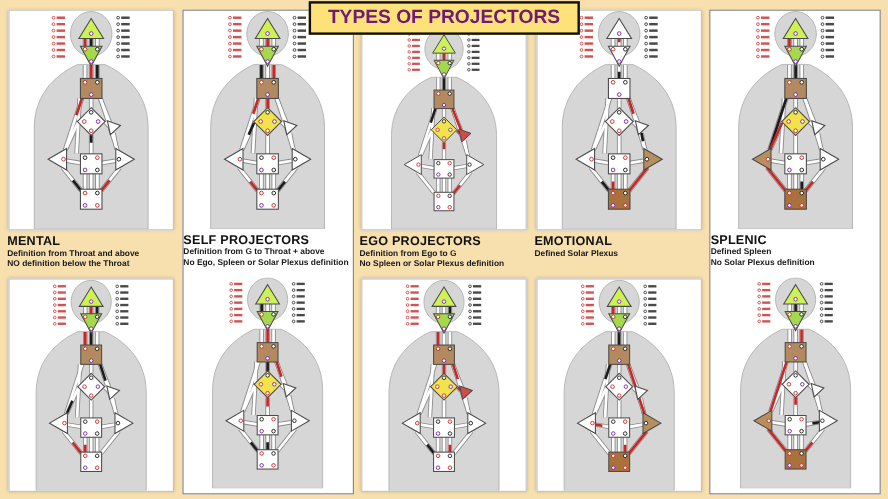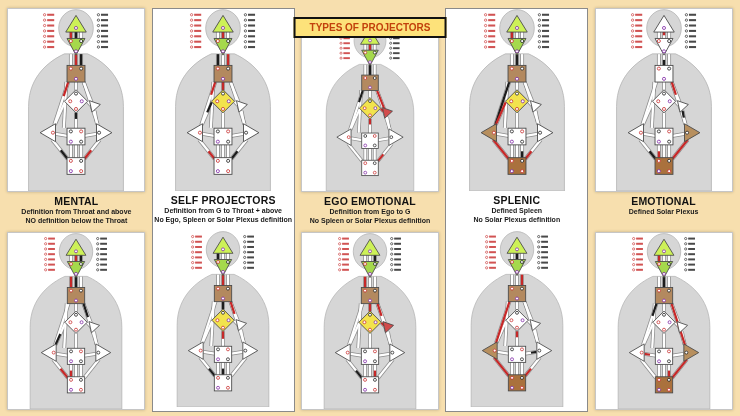--- a/index.html
+++ b/index.html
@@ -2,24 +2,24 @@
 <html style="--bg: #f7dfae; --banner-bg: #fde27a; --banner-border: #111111; --panel-bg: #ffffff; --panel-border: #c6c6c6;"><head>
 <meta charset="utf-8">
 <style>
   html,body{margin:0;padding:0;background:#fff;}
   .stage{
     position:relative;width:740px;height:416px;overflow:hidden;
     background:var(--bg,#f7dfae);
     font-family:"Liberation Sans", sans-serif;
   }
   .banner{
-    position:absolute;left:50%;top:17px;transform:translateX(-50%);
+    position:absolute;left:50%;top:1px;transform:translateX(-50%);
     background:var(--banner-bg,#fde27a);
     border:2px solid var(--banner-border,#111);
-    padding:3px 14px;font-weight:bold;font-size:10px;color:#c2410c;
+    padding:3px 14px;font-weight:bold;font-size:16px;color:#701a75;
     z-index:6;white-space:nowrap;
   }
   .columns{
     position:absolute;left:6px;right:6px;top:8px;bottom:4px;
     display:flex;gap:5px;
   }
   .column{
     flex:1;display:flex;flex-direction:column;align-items:center;
     min-width:0;
   }
@@ -31,21 +31,21 @@
     width:136px;background:var(--panel-bg,#fff);
     border:1px solid var(--panel-border,#c6c6c6);
     box-shadow:0 0 3px rgba(0,0,0,.22);
     display:flex;justify-content:center;overflow:hidden;
   }
   .chart-panel.top{height:182px;}
   .chart-panel.bottom{height:176px;}
   .boxed .chart-panel{border:none;box-shadow:none;background:transparent;}
   .column:nth-child(3) .chart-panel.top{margin-top:14px;height:168px;}
   .caption{
-    height:40px;width:100%;text-align:center;padding-top:3px;box-sizing:border-box;
+    height:40px;width:100%;text-align:left;padding-top:3px;box-sizing:border-box;
   }
   .col-title{font-size:10.5px;font-weight:bold;color:#111;letter-spacing:.2px;}
   .col-desc{font-size:7px;font-weight:bold;color:#1a1a1a;line-height:1.3;}
   .chart{width:100%;height:100%;}
   .chart svg{width:100%;height:100%;display:block;}
 </style>
 </head>
 <body>
 
 <div class="stage">
@@ -654,21 +654,21 @@
               <circle cx="32" cy="96.5" r="1.2" fill="#ffffff" stroke="#c62828" stroke-width="0.6"></circle>
               <circle cx="68" cy="96.5" r="1.2" fill="#ffffff" stroke="#1c1c1c" stroke-width="0.6"></circle>
               <circle cx="46" cy="118.5" r="1.2" fill="#ffffff" stroke="#c62828" stroke-width="0.6"></circle>
               <circle cx="54" cy="118.5" r="1.2" fill="#ffffff" stroke="#1c1c1c" stroke-width="0.6"></circle>
               <circle cx="46" cy="126.5" r="1.2" fill="#ffffff" stroke="#7b1fa2" stroke-width="0.6"></circle>
               <circle cx="54" cy="126.5" r="1.2" fill="#ffffff" stroke="#c62828" stroke-width="0.6"></circle>
             </svg>
           </div>
       </div>
       <div class="caption">
-        <div class="col-title">EGO EMOTIONAL</div>
+        <div class="col-title">EGO PROJECTORS</div>
         <div class="col-desc">Definition from Ego to G</div>
         <div class="col-desc">No Spleen or Solar Plexus definition</div>
       </div>
       <div class="chart-panel bottom">
         <div class="chart">
             <svg viewBox="0 0 100 142" preserveAspectRatio="xMidYMid meet" xmlns="http://www.w3.org/2000/svg">
               <ellipse cx="50" cy="15" rx="13.5" ry="14.5" fill="#d6d6d6" stroke="#b2b2b2" stroke-width="0.6"></ellipse>
               <path d="M13,142 L13,76 C13,52 30,40 41,35 L59,35 C70,40 87,52 87,76 L87,142 Z" fill="#d6d6d6" stroke="#b2b2b2" stroke-width="0.6"></path>
               <circle cx="25.5" cy="4.5" r="0.9" fill="none" stroke="#c62828" stroke-width="0.5"></circle>
               <rect x="27.5" y="3.7" width="5.5" height="1.6" fill="#c62828" opacity="0.8"></rect>
@@ -751,20 +751,262 @@
               <line x1="54" y1="111" x2="54" y2="116.2" stroke="#c62828" stroke-width="1.8"></line>
               <polygon points="50,5 42,18 58,18" fill="#cdf157" stroke="#4a4a4a" stroke-width="0.7"></polygon>
               <polygon points="43,23 57,23 50,36" fill="#a5d94c" stroke="#4a4a4a" stroke-width="0.7"></polygon>
               <rect x="43" y="44" width="14" height="13" fill="#b3895f" stroke="#4a4a4a" stroke-width="0.7"></rect>
               <polygon points="50,63 59,72 50,81 41,72" fill="#f2e34d" stroke="#4a4a4a" stroke-width="0.7"></polygon>
               <polygon points="60.5,71.5 69,74.5 62.5,80.5" fill="#d24b4b" stroke="#4a4a4a" stroke-width="0.7"></polygon>
               <polygon points="22,96.5 34,89.5 34,103.5" fill="#ffffff" stroke="#4a4a4a" stroke-width="0.7"></polygon>
               <polygon points="78,96.5 66,89.5 66,103.5" fill="#ffffff" stroke="#4a4a4a" stroke-width="0.7"></polygon>
               <rect x="43" y="93" width="14" height="13" fill="#ffffff" stroke="#4a4a4a" stroke-width="0.7"></rect>
               <rect x="43" y="116" width="14" height="13" fill="#ffffff" stroke="#4a4a4a" stroke-width="0.7"></rect>
+              <circle cx="50" cy="14.8" r="1.2" fill="#ffffff" stroke="#7b1fa2" stroke-width="0.6"></circle>
+              <circle cx="46" cy="25" r="1.2" fill="#ffffff" stroke="#c62828" stroke-width="0.6"></circle>
+              <circle cx="54" cy="25" r="1.2" fill="#ffffff" stroke="#1c1c1c" stroke-width="0.6"></circle>
+              <circle cx="50" cy="33" r="1.2" fill="#ffffff" stroke="#7b1fa2" stroke-width="0.6"></circle>
+              <circle cx="46" cy="46.5" r="1.2" fill="#ffffff" stroke="#c62828" stroke-width="0.6"></circle>
+              <circle cx="54" cy="46.5" r="1.2" fill="#ffffff" stroke="#1c1c1c" stroke-width="0.6"></circle>
+              <circle cx="50" cy="54.5" r="1.2" fill="#ffffff" stroke="#7b1fa2" stroke-width="0.6"></circle>
+              <circle cx="50" cy="66" r="1.2" fill="#ffffff" stroke="#1c1c1c" stroke-width="0.6"></circle>
+              <circle cx="45.5" cy="72" r="1.2" fill="#ffffff" stroke="#c62828" stroke-width="0.6"></circle>
+              <circle cx="54.5" cy="72" r="1.2" fill="#ffffff" stroke="#7b1fa2" stroke-width="0.6"></circle>
+              <circle cx="50" cy="78" r="1.2" fill="#ffffff" stroke="#c62828" stroke-width="0.6"></circle>
+              <circle cx="46" cy="95.5" r="1.2" fill="#ffffff" stroke="#1c1c1c" stroke-width="0.6"></circle>
+              <circle cx="54" cy="95.5" r="1.2" fill="#ffffff" stroke="#c62828" stroke-width="0.6"></circle>
+              <circle cx="46" cy="103.5" r="1.2" fill="#ffffff" stroke="#7b1fa2" stroke-width="0.6"></circle>
+              <circle cx="54" cy="103.5" r="1.2" fill="#ffffff" stroke="#1c1c1c" stroke-width="0.6"></circle>
+              <circle cx="32" cy="96.5" r="1.2" fill="#ffffff" stroke="#c62828" stroke-width="0.6"></circle>
+              <circle cx="68" cy="96.5" r="1.2" fill="#ffffff" stroke="#1c1c1c" stroke-width="0.6"></circle>
+              <circle cx="46" cy="118.5" r="1.2" fill="#ffffff" stroke="#c62828" stroke-width="0.6"></circle>
+              <circle cx="54" cy="118.5" r="1.2" fill="#ffffff" stroke="#1c1c1c" stroke-width="0.6"></circle>
+              <circle cx="46" cy="126.5" r="1.2" fill="#ffffff" stroke="#7b1fa2" stroke-width="0.6"></circle>
+              <circle cx="54" cy="126.5" r="1.2" fill="#ffffff" stroke="#c62828" stroke-width="0.6"></circle>
+            </svg>
+          </div>
+      </div>
+    </div>
+
+    <div class="column">
+      <div class="chart-panel top">
+        <div class="chart">
+            <svg viewBox="0 0 100 142" preserveAspectRatio="xMidYMid meet" xmlns="http://www.w3.org/2000/svg">
+              <ellipse cx="50" cy="15" rx="13.5" ry="14.5" fill="#d6d6d6" stroke="#b2b2b2" stroke-width="0.6"></ellipse>
+              <path d="M13,142 L13,76 C13,52 30,40 41,35 L59,35 C70,40 87,52 87,76 L87,142 Z" fill="#d6d6d6" stroke="#b2b2b2" stroke-width="0.6"></path>
+              <circle cx="25.5" cy="4.5" r="0.9" fill="none" stroke="#c62828" stroke-width="0.5"></circle>
+              <rect x="27.5" y="3.7" width="5.5" height="1.6" fill="#c62828" opacity="0.8"></rect>
+              <circle cx="67.5" cy="4.5" r="0.9" fill="none" stroke="#1c1c1c" stroke-width="0.5"></circle>
+              <rect x="69.5" y="3.7" width="5.5" height="1.6" fill="#1c1c1c" opacity="0.8"></rect>
+              <circle cx="25.5" cy="8.7" r="0.9" fill="none" stroke="#c62828" stroke-width="0.5"></circle>
+              <rect x="27.5" y="7.8999999999999995" width="5.5" height="1.6" fill="#c62828" opacity="0.8"></rect>
+              <circle cx="67.5" cy="8.7" r="0.9" fill="none" stroke="#1c1c1c" stroke-width="0.5"></circle>
+              <rect x="69.5" y="7.8999999999999995" width="5.5" height="1.6" fill="#1c1c1c" opacity="0.8"></rect>
+              <circle cx="25.5" cy="12.9" r="0.9" fill="none" stroke="#c62828" stroke-width="0.5"></circle>
+              <rect x="27.5" y="12.1" width="5.5" height="1.6" fill="#c62828" opacity="0.8"></rect>
+              <circle cx="67.5" cy="12.9" r="0.9" fill="none" stroke="#1c1c1c" stroke-width="0.5"></circle>
+              <rect x="69.5" y="12.1" width="5.5" height="1.6" fill="#1c1c1c" opacity="0.8"></rect>
+              <circle cx="25.5" cy="17.1" r="0.9" fill="none" stroke="#c62828" stroke-width="0.5"></circle>
+              <rect x="27.5" y="16.3" width="5.5" height="1.6" fill="#c62828" opacity="0.8"></rect>
+              <circle cx="67.5" cy="17.1" r="0.9" fill="none" stroke="#1c1c1c" stroke-width="0.5"></circle>
+              <rect x="69.5" y="16.3" width="5.5" height="1.6" fill="#1c1c1c" opacity="0.8"></rect>
+              <circle cx="25.5" cy="21.3" r="0.9" fill="none" stroke="#c62828" stroke-width="0.5"></circle>
+              <rect x="27.5" y="20.5" width="5.5" height="1.6" fill="#c62828" opacity="0.8"></rect>
+              <circle cx="67.5" cy="21.3" r="0.9" fill="none" stroke="#1c1c1c" stroke-width="0.5"></circle>
+              <rect x="69.5" y="20.5" width="5.5" height="1.6" fill="#1c1c1c" opacity="0.8"></rect>
+              <circle cx="25.5" cy="25.5" r="0.9" fill="none" stroke="#c62828" stroke-width="0.5"></circle>
+              <rect x="27.5" y="24.7" width="5.5" height="1.6" fill="#c62828" opacity="0.8"></rect>
+              <circle cx="67.5" cy="25.5" r="0.9" fill="none" stroke="#1c1c1c" stroke-width="0.5"></circle>
+              <rect x="69.5" y="24.7" width="5.5" height="1.6" fill="#1c1c1c" opacity="0.8"></rect>
+              <circle cx="25.5" cy="29.700000000000003" r="0.9" fill="none" stroke="#c62828" stroke-width="0.5"></circle>
+              <rect x="27.5" y="28.900000000000002" width="5.5" height="1.6" fill="#c62828" opacity="0.8"></rect>
+              <circle cx="67.5" cy="29.700000000000003" r="0.9" fill="none" stroke="#1c1c1c" stroke-width="0.5"></circle>
+              <rect x="69.5" y="28.900000000000002" width="5.5" height="1.6" fill="#1c1c1c" opacity="0.8"></rect>
+              <line x1="46" y1="17.8" x2="46" y2="23.2" stroke="#8c8c8c" stroke-width="3"></line>
+              <line x1="50" y1="17.8" x2="50" y2="23.2" stroke="#8c8c8c" stroke-width="3"></line>
+              <line x1="54" y1="17.8" x2="54" y2="23.2" stroke="#8c8c8c" stroke-width="3"></line>
+              <line x1="46" y1="35.2" x2="46" y2="44.2" stroke="#8c8c8c" stroke-width="3"></line>
+              <line x1="50" y1="35.2" x2="50" y2="44.2" stroke="#8c8c8c" stroke-width="3"></line>
+              <line x1="54" y1="35.2" x2="54" y2="44.2" stroke="#8c8c8c" stroke-width="3"></line>
+              <line x1="50" y1="56.8" x2="50" y2="63.5" stroke="#8c8c8c" stroke-width="3"></line>
+              <line x1="44" y1="56.8" x2="33" y2="90.5" stroke="#8c8c8c" stroke-width="3"></line>
+              <line x1="56" y1="56.8" x2="67" y2="90.5" stroke="#8c8c8c" stroke-width="3"></line>
+              <line x1="42.5" y1="56.8" x2="40.5" y2="92.8" stroke="#8c8c8c" stroke-width="3"></line>
+              <line x1="62" y1="72.3" x2="56" y2="57.2" stroke="#8c8c8c" stroke-width="3"></line>
+              <line x1="61.5" y1="74.8" x2="59.2" y2="72.4" stroke="#8c8c8c" stroke-width="3"></line>
+              <line x1="64.5" y1="79.5" x2="66.5" y2="90" stroke="#8c8c8c" stroke-width="3"></line>
+              <line x1="50" y1="80.8" x2="50" y2="93.2" stroke="#8c8c8c" stroke-width="3"></line>
+              <line x1="41.2" y1="72.8" x2="33.5" y2="90.2" stroke="#8c8c8c" stroke-width="3"></line>
+              <line x1="34.2" y1="97.5" x2="43.2" y2="99" stroke="#8c8c8c" stroke-width="3"></line>
+              <line x1="65.8" y1="97.5" x2="56.8" y2="99" stroke="#8c8c8c" stroke-width="3"></line>
+              <line x1="31.5" y1="102" x2="43.5" y2="117" stroke="#8c8c8c" stroke-width="3"></line>
+              <line x1="68.5" y1="102" x2="56.5" y2="117" stroke="#8c8c8c" stroke-width="3"></line>
+              <line x1="46" y1="105.8" x2="46" y2="116.2" stroke="#8c8c8c" stroke-width="3"></line>
+              <line x1="50" y1="105.8" x2="50" y2="116.2" stroke="#8c8c8c" stroke-width="3"></line>
+              <line x1="54" y1="105.8" x2="54" y2="116.2" stroke="#8c8c8c" stroke-width="3"></line>
+              <line x1="46" y1="17.8" x2="46" y2="23.2" stroke="#ffffff" stroke-width="1.8"></line>
+              <line x1="50" y1="17.8" x2="50" y2="23.2" stroke="#ffffff" stroke-width="1.8"></line>
+              <line x1="54" y1="17.8" x2="54" y2="23.2" stroke="#ffffff" stroke-width="1.8"></line>
+              <line x1="46" y1="35.2" x2="46" y2="44.2" stroke="#ffffff" stroke-width="1.8"></line>
+              <line x1="50" y1="35.2" x2="50" y2="44.2" stroke="#ffffff" stroke-width="1.8"></line>
+              <line x1="54" y1="35.2" x2="54" y2="44.2" stroke="#ffffff" stroke-width="1.8"></line>
+              <line x1="50" y1="56.8" x2="50" y2="63.5" stroke="#ffffff" stroke-width="1.8"></line>
+              <line x1="44" y1="56.8" x2="33" y2="90.5" stroke="#ffffff" stroke-width="1.8"></line>
+              <line x1="56" y1="56.8" x2="67" y2="90.5" stroke="#ffffff" stroke-width="1.8"></line>
+              <line x1="42.5" y1="56.8" x2="40.5" y2="92.8" stroke="#ffffff" stroke-width="1.8"></line>
+              <line x1="62" y1="72.3" x2="56" y2="57.2" stroke="#ffffff" stroke-width="1.8"></line>
+              <line x1="61.5" y1="74.8" x2="59.2" y2="72.4" stroke="#ffffff" stroke-width="1.8"></line>
+              <line x1="64.5" y1="79.5" x2="66.5" y2="90" stroke="#ffffff" stroke-width="1.8"></line>
+              <line x1="50" y1="80.8" x2="50" y2="93.2" stroke="#ffffff" stroke-width="1.8"></line>
+              <line x1="41.2" y1="72.8" x2="33.5" y2="90.2" stroke="#ffffff" stroke-width="1.8"></line>
+              <line x1="34.2" y1="97.5" x2="43.2" y2="99" stroke="#ffffff" stroke-width="1.8"></line>
+              <line x1="65.8" y1="97.5" x2="56.8" y2="99" stroke="#ffffff" stroke-width="1.8"></line>
+              <line x1="31.5" y1="102" x2="43.5" y2="117" stroke="#ffffff" stroke-width="1.8"></line>
+              <line x1="68.5" y1="102" x2="56.5" y2="117" stroke="#ffffff" stroke-width="1.8"></line>
+              <line x1="46" y1="105.8" x2="46" y2="116.2" stroke="#ffffff" stroke-width="1.8"></line>
+              <line x1="50" y1="105.8" x2="50" y2="116.2" stroke="#ffffff" stroke-width="1.8"></line>
+              <line x1="54" y1="105.8" x2="54" y2="116.2" stroke="#ffffff" stroke-width="1.8"></line>
+              <line x1="68.5" y1="102" x2="56.5" y2="117" stroke="#c62828" stroke-width="1.8"></line>
+              <line x1="50" y1="17.8" x2="50" y2="20.5" stroke="#c62828" stroke-width="1.8"></line>
+              <line x1="50" y1="39.7" x2="50" y2="44.2" stroke="#1c1c1c" stroke-width="1.8"></line>
+              <line x1="56" y1="56.8" x2="59.3" y2="66.91" stroke="#c62828" stroke-width="1.8"></line>
+              <line x1="64.5" y1="79.5" x2="65.5" y2="84.75" stroke="#1c1c1c" stroke-width="1.8"></line>
+              <line x1="46" y1="111" x2="46" y2="116.2" stroke="#c62828" stroke-width="1.8"></line>
+              <line x1="38.7" y1="111" x2="43.5" y2="117" stroke="#1c1c1c" stroke-width="1.8"></line>
+              <polygon points="50,5 42,18 58,18" fill="#ffffff" stroke="#4a4a4a" stroke-width="0.7"></polygon>
+              <polygon points="43,23 57,23 50,36" fill="#ffffff" stroke="#4a4a4a" stroke-width="0.7"></polygon>
+              <rect x="43" y="44" width="14" height="13" fill="#ffffff" stroke="#4a4a4a" stroke-width="0.7"></rect>
+              <polygon points="50,63 59,72 50,81 41,72" fill="#ffffff" stroke="#4a4a4a" stroke-width="0.7"></polygon>
+              <polygon points="60.5,71.5 69,74.5 62.5,80.5" fill="#ffffff" stroke="#4a4a4a" stroke-width="0.7"></polygon>
+              <polygon points="22,96.5 34,89.5 34,103.5" fill="#ffffff" stroke="#4a4a4a" stroke-width="0.7"></polygon>
+              <polygon points="78,96.5 66,89.5 66,103.5" fill="#b78f5e" stroke="#4a4a4a" stroke-width="0.7"></polygon>
+              <rect x="43" y="93" width="14" height="13" fill="#ffffff" stroke="#4a4a4a" stroke-width="0.7"></rect>
+              <rect x="43" y="116" width="14" height="13" fill="#aa713d" stroke="#4a4a4a" stroke-width="0.7"></rect>
+              <circle cx="50" cy="14.8" r="1.2" fill="#ffffff" stroke="#7b1fa2" stroke-width="0.6"></circle>
+              <circle cx="46" cy="25" r="1.2" fill="#ffffff" stroke="#c62828" stroke-width="0.6"></circle>
+              <circle cx="54" cy="25" r="1.2" fill="#ffffff" stroke="#1c1c1c" stroke-width="0.6"></circle>
+              <circle cx="50" cy="33" r="1.2" fill="#ffffff" stroke="#7b1fa2" stroke-width="0.6"></circle>
+              <circle cx="46" cy="46.5" r="1.2" fill="#ffffff" stroke="#c62828" stroke-width="0.6"></circle>
+              <circle cx="54" cy="46.5" r="1.2" fill="#ffffff" stroke="#1c1c1c" stroke-width="0.6"></circle>
+              <circle cx="50" cy="54.5" r="1.2" fill="#ffffff" stroke="#7b1fa2" stroke-width="0.6"></circle>
+              <circle cx="50" cy="66" r="1.2" fill="#ffffff" stroke="#1c1c1c" stroke-width="0.6"></circle>
+              <circle cx="45.5" cy="72" r="1.2" fill="#ffffff" stroke="#c62828" stroke-width="0.6"></circle>
+              <circle cx="54.5" cy="72" r="1.2" fill="#ffffff" stroke="#7b1fa2" stroke-width="0.6"></circle>
+              <circle cx="50" cy="78" r="1.2" fill="#ffffff" stroke="#c62828" stroke-width="0.6"></circle>
+              <circle cx="46" cy="95.5" r="1.2" fill="#ffffff" stroke="#1c1c1c" stroke-width="0.6"></circle>
+              <circle cx="54" cy="95.5" r="1.2" fill="#ffffff" stroke="#c62828" stroke-width="0.6"></circle>
+              <circle cx="46" cy="103.5" r="1.2" fill="#ffffff" stroke="#7b1fa2" stroke-width="0.6"></circle>
+              <circle cx="54" cy="103.5" r="1.2" fill="#ffffff" stroke="#1c1c1c" stroke-width="0.6"></circle>
+              <circle cx="32" cy="96.5" r="1.2" fill="#ffffff" stroke="#c62828" stroke-width="0.6"></circle>
+              <circle cx="68" cy="96.5" r="1.2" fill="#ffffff" stroke="#1c1c1c" stroke-width="0.6"></circle>
+              <circle cx="46" cy="118.5" r="1.2" fill="#ffffff" stroke="#c62828" stroke-width="0.6"></circle>
+              <circle cx="54" cy="118.5" r="1.2" fill="#ffffff" stroke="#1c1c1c" stroke-width="0.6"></circle>
+              <circle cx="46" cy="126.5" r="1.2" fill="#ffffff" stroke="#7b1fa2" stroke-width="0.6"></circle>
+              <circle cx="54" cy="126.5" r="1.2" fill="#ffffff" stroke="#c62828" stroke-width="0.6"></circle>
+            </svg>
+          </div>
+      </div>
+      <div class="caption">
+        <div class="col-title">EMOTIONAL</div>
+        <div class="col-desc">Defined Solar Plexus</div>
+        <div class="col-desc"></div>
+      </div>
+      <div class="chart-panel bottom">
+        <div class="chart">
+            <svg viewBox="0 0 100 142" preserveAspectRatio="xMidYMid meet" xmlns="http://www.w3.org/2000/svg">
+              <ellipse cx="50" cy="15" rx="13.5" ry="14.5" fill="#d6d6d6" stroke="#b2b2b2" stroke-width="0.6"></ellipse>
+              <path d="M13,142 L13,76 C13,52 30,40 41,35 L59,35 C70,40 87,52 87,76 L87,142 Z" fill="#d6d6d6" stroke="#b2b2b2" stroke-width="0.6"></path>
+              <circle cx="25.5" cy="4.5" r="0.9" fill="none" stroke="#c62828" stroke-width="0.5"></circle>
+              <rect x="27.5" y="3.7" width="5.5" height="1.6" fill="#c62828" opacity="0.8"></rect>
+              <circle cx="67.5" cy="4.5" r="0.9" fill="none" stroke="#1c1c1c" stroke-width="0.5"></circle>
+              <rect x="69.5" y="3.7" width="5.5" height="1.6" fill="#1c1c1c" opacity="0.8"></rect>
+              <circle cx="25.5" cy="8.7" r="0.9" fill="none" stroke="#c62828" stroke-width="0.5"></circle>
+              <rect x="27.5" y="7.8999999999999995" width="5.5" height="1.6" fill="#c62828" opacity="0.8"></rect>
+              <circle cx="67.5" cy="8.7" r="0.9" fill="none" stroke="#1c1c1c" stroke-width="0.5"></circle>
+              <rect x="69.5" y="7.8999999999999995" width="5.5" height="1.6" fill="#1c1c1c" opacity="0.8"></rect>
+              <circle cx="25.5" cy="12.9" r="0.9" fill="none" stroke="#c62828" stroke-width="0.5"></circle>
+              <rect x="27.5" y="12.1" width="5.5" height="1.6" fill="#c62828" opacity="0.8"></rect>
+              <circle cx="67.5" cy="12.9" r="0.9" fill="none" stroke="#1c1c1c" stroke-width="0.5"></circle>
+              <rect x="69.5" y="12.1" width="5.5" height="1.6" fill="#1c1c1c" opacity="0.8"></rect>
+              <circle cx="25.5" cy="17.1" r="0.9" fill="none" stroke="#c62828" stroke-width="0.5"></circle>
+              <rect x="27.5" y="16.3" width="5.5" height="1.6" fill="#c62828" opacity="0.8"></rect>
+              <circle cx="67.5" cy="17.1" r="0.9" fill="none" stroke="#1c1c1c" stroke-width="0.5"></circle>
+              <rect x="69.5" y="16.3" width="5.5" height="1.6" fill="#1c1c1c" opacity="0.8"></rect>
+              <circle cx="25.5" cy="21.3" r="0.9" fill="none" stroke="#c62828" stroke-width="0.5"></circle>
+              <rect x="27.5" y="20.5" width="5.5" height="1.6" fill="#c62828" opacity="0.8"></rect>
+              <circle cx="67.5" cy="21.3" r="0.9" fill="none" stroke="#1c1c1c" stroke-width="0.5"></circle>
+              <rect x="69.5" y="20.5" width="5.5" height="1.6" fill="#1c1c1c" opacity="0.8"></rect>
+              <circle cx="25.5" cy="25.5" r="0.9" fill="none" stroke="#c62828" stroke-width="0.5"></circle>
+              <rect x="27.5" y="24.7" width="5.5" height="1.6" fill="#c62828" opacity="0.8"></rect>
+              <circle cx="67.5" cy="25.5" r="0.9" fill="none" stroke="#1c1c1c" stroke-width="0.5"></circle>
+              <rect x="69.5" y="24.7" width="5.5" height="1.6" fill="#1c1c1c" opacity="0.8"></rect>
+              <circle cx="25.5" cy="29.700000000000003" r="0.9" fill="none" stroke="#c62828" stroke-width="0.5"></circle>
+              <rect x="27.5" y="28.900000000000002" width="5.5" height="1.6" fill="#c62828" opacity="0.8"></rect>
+              <circle cx="67.5" cy="29.700000000000003" r="0.9" fill="none" stroke="#1c1c1c" stroke-width="0.5"></circle>
+              <rect x="69.5" y="28.900000000000002" width="5.5" height="1.6" fill="#1c1c1c" opacity="0.8"></rect>
+              <line x1="46" y1="17.8" x2="46" y2="23.2" stroke="#8c8c8c" stroke-width="3"></line>
+              <line x1="50" y1="17.8" x2="50" y2="23.2" stroke="#8c8c8c" stroke-width="3"></line>
+              <line x1="54" y1="17.8" x2="54" y2="23.2" stroke="#8c8c8c" stroke-width="3"></line>
+              <line x1="46" y1="35.2" x2="46" y2="44.2" stroke="#8c8c8c" stroke-width="3"></line>
+              <line x1="50" y1="35.2" x2="50" y2="44.2" stroke="#8c8c8c" stroke-width="3"></line>
+              <line x1="54" y1="35.2" x2="54" y2="44.2" stroke="#8c8c8c" stroke-width="3"></line>
+              <line x1="50" y1="56.8" x2="50" y2="63.5" stroke="#8c8c8c" stroke-width="3"></line>
+              <line x1="44" y1="56.8" x2="33" y2="90.5" stroke="#8c8c8c" stroke-width="3"></line>
+              <line x1="56" y1="56.8" x2="67" y2="90.5" stroke="#8c8c8c" stroke-width="3"></line>
+              <line x1="42.5" y1="56.8" x2="40.5" y2="92.8" stroke="#8c8c8c" stroke-width="3"></line>
+              <line x1="62" y1="72.3" x2="56" y2="57.2" stroke="#8c8c8c" stroke-width="3"></line>
+              <line x1="61.5" y1="74.8" x2="59.2" y2="72.4" stroke="#8c8c8c" stroke-width="3"></line>
+              <line x1="64.5" y1="79.5" x2="66.5" y2="90" stroke="#8c8c8c" stroke-width="3"></line>
+              <line x1="50" y1="80.8" x2="50" y2="93.2" stroke="#8c8c8c" stroke-width="3"></line>
+              <line x1="41.2" y1="72.8" x2="33.5" y2="90.2" stroke="#8c8c8c" stroke-width="3"></line>
+              <line x1="34.2" y1="97.5" x2="43.2" y2="99" stroke="#8c8c8c" stroke-width="3"></line>
+              <line x1="65.8" y1="97.5" x2="56.8" y2="99" stroke="#8c8c8c" stroke-width="3"></line>
+              <line x1="31.5" y1="102" x2="43.5" y2="117" stroke="#8c8c8c" stroke-width="3"></line>
+              <line x1="68.5" y1="102" x2="56.5" y2="117" stroke="#8c8c8c" stroke-width="3"></line>
+              <line x1="46" y1="105.8" x2="46" y2="116.2" stroke="#8c8c8c" stroke-width="3"></line>
+              <line x1="50" y1="105.8" x2="50" y2="116.2" stroke="#8c8c8c" stroke-width="3"></line>
+              <line x1="54" y1="105.8" x2="54" y2="116.2" stroke="#8c8c8c" stroke-width="3"></line>
+              <line x1="46" y1="17.8" x2="46" y2="23.2" stroke="#ffffff" stroke-width="1.8"></line>
+              <line x1="50" y1="17.8" x2="50" y2="23.2" stroke="#ffffff" stroke-width="1.8"></line>
+              <line x1="54" y1="17.8" x2="54" y2="23.2" stroke="#ffffff" stroke-width="1.8"></line>
+              <line x1="46" y1="35.2" x2="46" y2="44.2" stroke="#ffffff" stroke-width="1.8"></line>
+              <line x1="50" y1="35.2" x2="50" y2="44.2" stroke="#ffffff" stroke-width="1.8"></line>
+              <line x1="54" y1="35.2" x2="54" y2="44.2" stroke="#ffffff" stroke-width="1.8"></line>
+              <line x1="50" y1="56.8" x2="50" y2="63.5" stroke="#ffffff" stroke-width="1.8"></line>
+              <line x1="44" y1="56.8" x2="33" y2="90.5" stroke="#ffffff" stroke-width="1.8"></line>
+              <line x1="56" y1="56.8" x2="67" y2="90.5" stroke="#ffffff" stroke-width="1.8"></line>
+              <line x1="42.5" y1="56.8" x2="40.5" y2="92.8" stroke="#ffffff" stroke-width="1.8"></line>
+              <line x1="62" y1="72.3" x2="56" y2="57.2" stroke="#ffffff" stroke-width="1.8"></line>
+              <line x1="61.5" y1="74.8" x2="59.2" y2="72.4" stroke="#ffffff" stroke-width="1.8"></line>
+              <line x1="64.5" y1="79.5" x2="66.5" y2="90" stroke="#ffffff" stroke-width="1.8"></line>
+              <line x1="50" y1="80.8" x2="50" y2="93.2" stroke="#ffffff" stroke-width="1.8"></line>
+              <line x1="41.2" y1="72.8" x2="33.5" y2="90.2" stroke="#ffffff" stroke-width="1.8"></line>
+              <line x1="34.2" y1="97.5" x2="43.2" y2="99" stroke="#ffffff" stroke-width="1.8"></line>
+              <line x1="65.8" y1="97.5" x2="56.8" y2="99" stroke="#ffffff" stroke-width="1.8"></line>
+              <line x1="31.5" y1="102" x2="43.5" y2="117" stroke="#ffffff" stroke-width="1.8"></line>
+              <line x1="68.5" y1="102" x2="56.5" y2="117" stroke="#ffffff" stroke-width="1.8"></line>
+              <line x1="46" y1="105.8" x2="46" y2="116.2" stroke="#ffffff" stroke-width="1.8"></line>
+              <line x1="50" y1="105.8" x2="50" y2="116.2" stroke="#ffffff" stroke-width="1.8"></line>
+              <line x1="54" y1="105.8" x2="54" y2="116.2" stroke="#ffffff" stroke-width="1.8"></line>
+              <line x1="46" y1="17.8" x2="46" y2="23.2" stroke="#c62828" stroke-width="1.8"></line>
+              <line x1="50" y1="35.2" x2="50" y2="44.2" stroke="#1c1c1c" stroke-width="1.8"></line>
+              <line x1="56" y1="56.8" x2="67" y2="90.5" stroke="#c62828" stroke-width="1.8"></line>
+              <line x1="68.5" y1="102" x2="56.5" y2="117" stroke="#c62828" stroke-width="1.8"></line>
+              <line x1="44" y1="56.8" x2="40.7" y2="66.91" stroke="#1c1c1c" stroke-width="1.8"></line>
+              <line x1="54" y1="111" x2="54" y2="116.2" stroke="#c62828" stroke-width="1.8"></line>
+              <line x1="34.2" y1="97.5" x2="38.7" y2="98.25" stroke="#c62828" stroke-width="1.8"></line>
+              <polygon points="50,5 42,18 58,18" fill="#cdf157" stroke="#4a4a4a" stroke-width="0.7"></polygon>
+              <polygon points="43,23 57,23 50,36" fill="#a5d94c" stroke="#4a4a4a" stroke-width="0.7"></polygon>
+              <rect x="43" y="44" width="14" height="13" fill="#b3895f" stroke="#4a4a4a" stroke-width="0.7"></rect>
+              <polygon points="50,63 59,72 50,81 41,72" fill="#ffffff" stroke="#4a4a4a" stroke-width="0.7"></polygon>
+              <polygon points="60.5,71.5 69,74.5 62.5,80.5" fill="#ffffff" stroke="#4a4a4a" stroke-width="0.7"></polygon>
+              <polygon points="22,96.5 34,89.5 34,103.5" fill="#ffffff" stroke="#4a4a4a" stroke-width="0.7"></polygon>
+              <polygon points="78,96.5 66,89.5 66,103.5" fill="#b78f5e" stroke="#4a4a4a" stroke-width="0.7"></polygon>
+              <rect x="43" y="93" width="14" height="13" fill="#ffffff" stroke="#4a4a4a" stroke-width="0.7"></rect>
+              <rect x="43" y="116" width="14" height="13" fill="#aa713d" stroke="#4a4a4a" stroke-width="0.7"></rect>
               <circle cx="50" cy="14.8" r="1.2" fill="#ffffff" stroke="#7b1fa2" stroke-width="0.6"></circle>
               <circle cx="46" cy="25" r="1.2" fill="#ffffff" stroke="#c62828" stroke-width="0.6"></circle>
               <circle cx="54" cy="25" r="1.2" fill="#ffffff" stroke="#1c1c1c" stroke-width="0.6"></circle>
               <circle cx="50" cy="33" r="1.2" fill="#ffffff" stroke="#7b1fa2" stroke-width="0.6"></circle>
               <circle cx="46" cy="46.5" r="1.2" fill="#ffffff" stroke="#c62828" stroke-width="0.6"></circle>
               <circle cx="54" cy="46.5" r="1.2" fill="#ffffff" stroke="#1c1c1c" stroke-width="0.6"></circle>
               <circle cx="50" cy="54.5" r="1.2" fill="#ffffff" stroke="#7b1fa2" stroke-width="0.6"></circle>
               <circle cx="50" cy="66" r="1.2" fill="#ffffff" stroke="#1c1c1c" stroke-width="0.6"></circle>
               <circle cx="45.5" cy="72" r="1.2" fill="#ffffff" stroke="#c62828" stroke-width="0.6"></circle>
               <circle cx="54.5" cy="72" r="1.2" fill="#ffffff" stroke="#7b1fa2" stroke-width="0.6"></circle>
@@ -1019,256 +1261,14 @@
               <circle cx="68" cy="96.5" r="1.2" fill="#ffffff" stroke="#1c1c1c" stroke-width="0.6"></circle>
               <circle cx="46" cy="118.5" r="1.2" fill="#ffffff" stroke="#c62828" stroke-width="0.6"></circle>
               <circle cx="54" cy="118.5" r="1.2" fill="#ffffff" stroke="#1c1c1c" stroke-width="0.6"></circle>
               <circle cx="46" cy="126.5" r="1.2" fill="#ffffff" stroke="#7b1fa2" stroke-width="0.6"></circle>
               <circle cx="54" cy="126.5" r="1.2" fill="#ffffff" stroke="#c62828" stroke-width="0.6"></circle>
             </svg>
           </div>
       </div>
     </div>
 
-    <div class="column">
-      <div class="chart-panel top">
-        <div class="chart">
-            <svg viewBox="0 0 100 142" preserveAspectRatio="xMidYMid meet" xmlns="http://www.w3.org/2000/svg">
-              <ellipse cx="50" cy="15" rx="13.5" ry="14.5" fill="#d6d6d6" stroke="#b2b2b2" stroke-width="0.6"></ellipse>
-              <path d="M13,142 L13,76 C13,52 30,40 41,35 L59,35 C70,40 87,52 87,76 L87,142 Z" fill="#d6d6d6" stroke="#b2b2b2" stroke-width="0.6"></path>
-              <circle cx="25.5" cy="4.5" r="0.9" fill="none" stroke="#c62828" stroke-width="0.5"></circle>
-              <rect x="27.5" y="3.7" width="5.5" height="1.6" fill="#c62828" opacity="0.8"></rect>
-              <circle cx="67.5" cy="4.5" r="0.9" fill="none" stroke="#1c1c1c" stroke-width="0.5"></circle>
-              <rect x="69.5" y="3.7" width="5.5" height="1.6" fill="#1c1c1c" opacity="0.8"></rect>
-              <circle cx="25.5" cy="8.7" r="0.9" fill="none" stroke="#c62828" stroke-width="0.5"></circle>
-              <rect x="27.5" y="7.8999999999999995" width="5.5" height="1.6" fill="#c62828" opacity="0.8"></rect>
-              <circle cx="67.5" cy="8.7" r="0.9" fill="none" stroke="#1c1c1c" stroke-width="0.5"></circle>
-              <rect x="69.5" y="7.8999999999999995" width="5.5" height="1.6" fill="#1c1c1c" opacity="0.8"></rect>
-              <circle cx="25.5" cy="12.9" r="0.9" fill="none" stroke="#c62828" stroke-width="0.5"></circle>
-              <rect x="27.5" y="12.1" width="5.5" height="1.6" fill="#c62828" opacity="0.8"></rect>
-              <circle cx="67.5" cy="12.9" r="0.9" fill="none" stroke="#1c1c1c" stroke-width="0.5"></circle>
-              <rect x="69.5" y="12.1" width="5.5" height="1.6" fill="#1c1c1c" opacity="0.8"></rect>
-              <circle cx="25.5" cy="17.1" r="0.9" fill="none" stroke="#c62828" stroke-width="0.5"></circle>
-              <rect x="27.5" y="16.3" width="5.5" height="1.6" fill="#c62828" opacity="0.8"></rect>
-              <circle cx="67.5" cy="17.1" r="0.9" fill="none" stroke="#1c1c1c" stroke-width="0.5"></circle>
-              <rect x="69.5" y="16.3" width="5.5" height="1.6" fill="#1c1c1c" opacity="0.8"></rect>
-              <circle cx="25.5" cy="21.3" r="0.9" fill="none" stroke="#c62828" stroke-width="0.5"></circle>
-              <rect x="27.5" y="20.5" width="5.5" height="1.6" fill="#c62828" opacity="0.8"></rect>
-              <circle cx="67.5" cy="21.3" r="0.9" fill="none" stroke="#1c1c1c" stroke-width="0.5"></circle>
-              <rect x="69.5" y="20.5" width="5.5" height="1.6" fill="#1c1c1c" opacity="0.8"></rect>
-              <circle cx="25.5" cy="25.5" r="0.9" fill="none" stroke="#c62828" stroke-width="0.5"></circle>
-              <rect x="27.5" y="24.7" width="5.5" height="1.6" fill="#c62828" opacity="0.8"></rect>
-              <circle cx="67.5" cy="25.5" r="0.9" fill="none" stroke="#1c1c1c" stroke-width="0.5"></circle>
-              <rect x="69.5" y="24.7" width="5.5" height="1.6" fill="#1c1c1c" opacity="0.8"></rect>
-              <circle cx="25.5" cy="29.700000000000003" r="0.9" fill="none" stroke="#c62828" stroke-width="0.5"></circle>
-              <rect x="27.5" y="28.900000000000002" width="5.5" height="1.6" fill="#c62828" opacity="0.8"></rect>
-              <circle cx="67.5" cy="29.700000000000003" r="0.9" fill="none" stroke="#1c1c1c" stroke-width="0.5"></circle>
-              <rect x="69.5" y="28.900000000000002" width="5.5" height="1.6" fill="#1c1c1c" opacity="0.8"></rect>
-              <line x1="46" y1="17.8" x2="46" y2="23.2" stroke="#8c8c8c" stroke-width="3"></line>
-              <line x1="50" y1="17.8" x2="50" y2="23.2" stroke="#8c8c8c" stroke-width="3"></line>
-              <line x1="54" y1="17.8" x2="54" y2="23.2" stroke="#8c8c8c" stroke-width="3"></line>
-              <line x1="46" y1="35.2" x2="46" y2="44.2" stroke="#8c8c8c" stroke-width="3"></line>
-              <line x1="50" y1="35.2" x2="50" y2="44.2" stroke="#8c8c8c" stroke-width="3"></line>
-              <line x1="54" y1="35.2" x2="54" y2="44.2" stroke="#8c8c8c" stroke-width="3"></line>
-              <line x1="50" y1="56.8" x2="50" y2="63.5" stroke="#8c8c8c" stroke-width="3"></line>
-              <line x1="44" y1="56.8" x2="33" y2="90.5" stroke="#8c8c8c" stroke-width="3"></line>
-              <line x1="56" y1="56.8" x2="67" y2="90.5" stroke="#8c8c8c" stroke-width="3"></line>
-              <line x1="42.5" y1="56.8" x2="40.5" y2="92.8" stroke="#8c8c8c" stroke-width="3"></line>
-              <line x1="62" y1="72.3" x2="56" y2="57.2" stroke="#8c8c8c" stroke-width="3"></line>
-              <line x1="61.5" y1="74.8" x2="59.2" y2="72.4" stroke="#8c8c8c" stroke-width="3"></line>
-              <line x1="64.5" y1="79.5" x2="66.5" y2="90" stroke="#8c8c8c" stroke-width="3"></line>
-              <line x1="50" y1="80.8" x2="50" y2="93.2" stroke="#8c8c8c" stroke-width="3"></line>
-              <line x1="41.2" y1="72.8" x2="33.5" y2="90.2" stroke="#8c8c8c" stroke-width="3"></line>
-              <line x1="34.2" y1="97.5" x2="43.2" y2="99" stroke="#8c8c8c" stroke-width="3"></line>
-              <line x1="65.8" y1="97.5" x2="56.8" y2="99" stroke="#8c8c8c" stroke-width="3"></line>
-              <line x1="31.5" y1="102" x2="43.5" y2="117" stroke="#8c8c8c" stroke-width="3"></line>
-              <line x1="68.5" y1="102" x2="56.5" y2="117" stroke="#8c8c8c" stroke-width="3"></line>
-              <line x1="46" y1="105.8" x2="46" y2="116.2" stroke="#8c8c8c" stroke-width="3"></line>
-              <line x1="50" y1="105.8" x2="50" y2="116.2" stroke="#8c8c8c" stroke-width="3"></line>
-              <line x1="54" y1="105.8" x2="54" y2="116.2" stroke="#8c8c8c" stroke-width="3"></line>
-              <line x1="46" y1="17.8" x2="46" y2="23.2" stroke="#ffffff" stroke-width="1.8"></line>
-              <line x1="50" y1="17.8" x2="50" y2="23.2" stroke="#ffffff" stroke-width="1.8"></line>
-              <line x1="54" y1="17.8" x2="54" y2="23.2" stroke="#ffffff" stroke-width="1.8"></line>
-              <line x1="46" y1="35.2" x2="46" y2="44.2" stroke="#ffffff" stroke-width="1.8"></line>
-              <line x1="50" y1="35.2" x2="50" y2="44.2" stroke="#ffffff" stroke-width="1.8"></line>
-              <line x1="54" y1="35.2" x2="54" y2="44.2" stroke="#ffffff" stroke-width="1.8"></line>
-              <line x1="50" y1="56.8" x2="50" y2="63.5" stroke="#ffffff" stroke-width="1.8"></line>
-              <line x1="44" y1="56.8" x2="33" y2="90.5" stroke="#ffffff" stroke-width="1.8"></line>
-              <line x1="56" y1="56.8" x2="67" y2="90.5" stroke="#ffffff" stroke-width="1.8"></line>
-              <line x1="42.5" y1="56.8" x2="40.5" y2="92.8" stroke="#ffffff" stroke-width="1.8"></line>
-              <line x1="62" y1="72.3" x2="56" y2="57.2" stroke="#ffffff" stroke-width="1.8"></line>
-              <line x1="61.5" y1="74.8" x2="59.2" y2="72.4" stroke="#ffffff" stroke-width="1.8"></line>
-              <line x1="64.5" y1="79.5" x2="66.5" y2="90" stroke="#ffffff" stroke-width="1.8"></line>
-              <line x1="50" y1="80.8" x2="50" y2="93.2" stroke="#ffffff" stroke-width="1.8"></line>
-              <line x1="41.2" y1="72.8" x2="33.5" y2="90.2" stroke="#ffffff" stroke-width="1.8"></line>
-              <line x1="34.2" y1="97.5" x2="43.2" y2="99" stroke="#ffffff" stroke-width="1.8"></line>
-              <line x1="65.8" y1="97.5" x2="56.8" y2="99" stroke="#ffffff" stroke-width="1.8"></line>
-              <line x1="31.5" y1="102" x2="43.5" y2="117" stroke="#ffffff" stroke-width="1.8"></line>
-              <line x1="68.5" y1="102" x2="56.5" y2="117" stroke="#ffffff" stroke-width="1.8"></line>
-              <line x1="46" y1="105.8" x2="46" y2="116.2" stroke="#ffffff" stroke-width="1.8"></line>
-              <line x1="50" y1="105.8" x2="50" y2="116.2" stroke="#ffffff" stroke-width="1.8"></line>
-              <line x1="54" y1="105.8" x2="54" y2="116.2" stroke="#ffffff" stroke-width="1.8"></line>
-              <line x1="68.5" y1="102" x2="56.5" y2="117" stroke="#c62828" stroke-width="1.8"></line>
-              <line x1="50" y1="17.8" x2="50" y2="20.5" stroke="#c62828" stroke-width="1.8"></line>
-              <line x1="50" y1="39.7" x2="50" y2="44.2" stroke="#1c1c1c" stroke-width="1.8"></line>
-              <line x1="56" y1="56.8" x2="59.3" y2="66.91" stroke="#c62828" stroke-width="1.8"></line>
-              <line x1="64.5" y1="79.5" x2="65.5" y2="84.75" stroke="#1c1c1c" stroke-width="1.8"></line>
-              <line x1="46" y1="111" x2="46" y2="116.2" stroke="#c62828" stroke-width="1.8"></line>
-              <line x1="38.7" y1="111" x2="43.5" y2="117" stroke="#1c1c1c" stroke-width="1.8"></line>
-              <polygon points="50,5 42,18 58,18" fill="#ffffff" stroke="#4a4a4a" stroke-width="0.7"></polygon>
-              <polygon points="43,23 57,23 50,36" fill="#ffffff" stroke="#4a4a4a" stroke-width="0.7"></polygon>
-              <rect x="43" y="44" width="14" height="13" fill="#ffffff" stroke="#4a4a4a" stroke-width="0.7"></rect>
-              <polygon points="50,63 59,72 50,81 41,72" fill="#ffffff" stroke="#4a4a4a" stroke-width="0.7"></polygon>
-              <polygon points="60.5,71.5 69,74.5 62.5,80.5" fill="#ffffff" stroke="#4a4a4a" stroke-width="0.7"></polygon>
-              <polygon points="22,96.5 34,89.5 34,103.5" fill="#ffffff" stroke="#4a4a4a" stroke-width="0.7"></polygon>
-              <polygon points="78,96.5 66,89.5 66,103.5" fill="#b78f5e" stroke="#4a4a4a" stroke-width="0.7"></polygon>
-              <rect x="43" y="93" width="14" height="13" fill="#ffffff" stroke="#4a4a4a" stroke-width="0.7"></rect>
-              <rect x="43" y="116" width="14" height="13" fill="#aa713d" stroke="#4a4a4a" stroke-width="0.7"></rect>
-              <circle cx="50" cy="14.8" r="1.2" fill="#ffffff" stroke="#7b1fa2" stroke-width="0.6"></circle>
-              <circle cx="46" cy="25" r="1.2" fill="#ffffff" stroke="#c62828" stroke-width="0.6"></circle>
-              <circle cx="54" cy="25" r="1.2" fill="#ffffff" stroke="#1c1c1c" stroke-width="0.6"></circle>
-              <circle cx="50" cy="33" r="1.2" fill="#ffffff" stroke="#7b1fa2" stroke-width="0.6"></circle>
-              <circle cx="46" cy="46.5" r="1.2" fill="#ffffff" stroke="#c62828" stroke-width="0.6"></circle>
-              <circle cx="54" cy="46.5" r="1.2" fill="#ffffff" stroke="#1c1c1c" stroke-width="0.6"></circle>
-              <circle cx="50" cy="54.5" r="1.2" fill="#ffffff" stroke="#7b1fa2" stroke-width="0.6"></circle>
-              <circle cx="50" cy="66" r="1.2" fill="#ffffff" stroke="#1c1c1c" stroke-width="0.6"></circle>
-              <circle cx="45.5" cy="72" r="1.2" fill="#ffffff" stroke="#c62828" stroke-width="0.6"></circle>
-              <circle cx="54.5" cy="72" r="1.2" fill="#ffffff" stroke="#7b1fa2" stroke-width="0.6"></circle>
-              <circle cx="50" cy="78" r="1.2" fill="#ffffff" stroke="#c62828" stroke-width="0.6"></circle>
-              <circle cx="46" cy="95.5" r="1.2" fill="#ffffff" stroke="#1c1c1c" stroke-width="0.6"></circle>
-              <circle cx="54" cy="95.5" r="1.2" fill="#ffffff" stroke="#c62828" stroke-width="0.6"></circle>
-              <circle cx="46" cy="103.5" r="1.2" fill="#ffffff" stroke="#7b1fa2" stroke-width="0.6"></circle>
-              <circle cx="54" cy="103.5" r="1.2" fill="#ffffff" stroke="#1c1c1c" stroke-width="0.6"></circle>
-              <circle cx="32" cy="96.5" r="1.2" fill="#ffffff" stroke="#c62828" stroke-width="0.6"></circle>
-              <circle cx="68" cy="96.5" r="1.2" fill="#ffffff" stroke="#1c1c1c" stroke-width="0.6"></circle>
-              <circle cx="46" cy="118.5" r="1.2" fill="#ffffff" stroke="#c62828" stroke-width="0.6"></circle>
-              <circle cx="54" cy="118.5" r="1.2" fill="#ffffff" stroke="#1c1c1c" stroke-width="0.6"></circle>
-              <circle cx="46" cy="126.5" r="1.2" fill="#ffffff" stroke="#7b1fa2" stroke-width="0.6"></circle>
-              <circle cx="54" cy="126.5" r="1.2" fill="#ffffff" stroke="#c62828" stroke-width="0.6"></circle>
-            </svg>
-          </div>
-      </div>
-      <div class="caption">
-        <div class="col-title">EMOTIONAL</div>
-        <div class="col-desc">Defined Solar Plexus</div>
-        <div class="col-desc"></div>
-      </div>
-      <div class="chart-panel bottom">
-        <div class="chart">
-            <svg viewBox="0 0 100 142" preserveAspectRatio="xMidYMid meet" xmlns="http://www.w3.org/2000/svg">
-              <ellipse cx="50" cy="15" rx="13.5" ry="14.5" fill="#d6d6d6" stroke="#b2b2b2" stroke-width="0.6"></ellipse>
-              <path d="M13,142 L13,76 C13,52 30,40 41,35 L59,35 C70,40 87,52 87,76 L87,142 Z" fill="#d6d6d6" stroke="#b2b2b2" stroke-width="0.6"></path>
-              <circle cx="25.5" cy="4.5" r="0.9" fill="none" stroke="#c62828" stroke-width="0.5"></circle>
-              <rect x="27.5" y="3.7" width="5.5" height="1.6" fill="#c62828" opacity="0.8"></rect>
-              <circle cx="67.5" cy="4.5" r="0.9" fill="none" stroke="#1c1c1c" stroke-width="0.5"></circle>
-              <rect x="69.5" y="3.7" width="5.5" height="1.6" fill="#1c1c1c" opacity="0.8"></rect>
-              <circle cx="25.5" cy="8.7" r="0.9" fill="none" stroke="#c62828" stroke-width="0.5"></circle>
-              <rect x="27.5" y="7.8999999999999995" width="5.5" height="1.6" fill="#c62828" opacity="0.8"></rect>
-              <circle cx="67.5" cy="8.7" r="0.9" fill="none" stroke="#1c1c1c" stroke-width="0.5"></circle>
-              <rect x="69.5" y="7.8999999999999995" width="5.5" height="1.6" fill="#1c1c1c" opacity="0.8"></rect>
-              <circle cx="25.5" cy="12.9" r="0.9" fill="none" stroke="#c62828" stroke-width="0.5"></circle>
-              <rect x="27.5" y="12.1" width="5.5" height="1.6" fill="#c62828" opacity="0.8"></rect>
-              <circle cx="67.5" cy="12.9" r="0.9" fill="none" stroke="#1c1c1c" stroke-width="0.5"></circle>
-              <rect x="69.5" y="12.1" width="5.5" height="1.6" fill="#1c1c1c" opacity="0.8"></rect>
-              <circle cx="25.5" cy="17.1" r="0.9" fill="none" stroke="#c62828" stroke-width="0.5"></circle>
-              <rect x="27.5" y="16.3" width="5.5" height="1.6" fill="#c62828" opacity="0.8"></rect>
-              <circle cx="67.5" cy="17.1" r="0.9" fill="none" stroke="#1c1c1c" stroke-width="0.5"></circle>
-              <rect x="69.5" y="16.3" width="5.5" height="1.6" fill="#1c1c1c" opacity="0.8"></rect>
-              <circle cx="25.5" cy="21.3" r="0.9" fill="none" stroke="#c62828" stroke-width="0.5"></circle>
-              <rect x="27.5" y="20.5" width="5.5" height="1.6" fill="#c62828" opacity="0.8"></rect>
-              <circle cx="67.5" cy="21.3" r="0.9" fill="none" stroke="#1c1c1c" stroke-width="0.5"></circle>
-              <rect x="69.5" y="20.5" width="5.5" height="1.6" fill="#1c1c1c" opacity="0.8"></rect>
-              <circle cx="25.5" cy="25.5" r="0.9" fill="none" stroke="#c62828" stroke-width="0.5"></circle>
-              <rect x="27.5" y="24.7" width="5.5" height="1.6" fill="#c62828" opacity="0.8"></rect>
-              <circle cx="67.5" cy="25.5" r="0.9" fill="none" stroke="#1c1c1c" stroke-width="0.5"></circle>
-              <rect x="69.5" y="24.7" width="5.5" height="1.6" fill="#1c1c1c" opacity="0.8"></rect>
-              <circle cx="25.5" cy="29.700000000000003" r="0.9" fill="none" stroke="#c62828" stroke-width="0.5"></circle>
-              <rect x="27.5" y="28.900000000000002" width="5.5" height="1.6" fill="#c62828" opacity="0.8"></rect>
-              <circle cx="67.5" cy="29.700000000000003" r="0.9" fill="none" stroke="#1c1c1c" stroke-width="0.5"></circle>
-              <rect x="69.5" y="28.900000000000002" width="5.5" height="1.6" fill="#1c1c1c" opacity="0.8"></rect>
-              <line x1="46" y1="17.8" x2="46" y2="23.2" stroke="#8c8c8c" stroke-width="3"></line>
-              <line x1="50" y1="17.8" x2="50" y2="23.2" stroke="#8c8c8c" stroke-width="3"></line>
-              <line x1="54" y1="17.8" x2="54" y2="23.2" stroke="#8c8c8c" stroke-width="3"></line>
-              <line x1="46" y1="35.2" x2="46" y2="44.2" stroke="#8c8c8c" stroke-width="3"></line>
-              <line x1="50" y1="35.2" x2="50" y2="44.2" stroke="#8c8c8c" stroke-width="3"></line>
-              <line x1="54" y1="35.2" x2="54" y2="44.2" stroke="#8c8c8c" stroke-width="3"></line>
-              <line x1="50" y1="56.8" x2="50" y2="63.5" stroke="#8c8c8c" stroke-width="3"></line>
-              <line x1="44" y1="56.8" x2="33" y2="90.5" stroke="#8c8c8c" stroke-width="3"></line>
-              <line x1="56" y1="56.8" x2="67" y2="90.5" stroke="#8c8c8c" stroke-width="3"></line>
-              <line x1="42.5" y1="56.8" x2="40.5" y2="92.8" stroke="#8c8c8c" stroke-width="3"></line>
-              <line x1="62" y1="72.3" x2="56" y2="57.2" stroke="#8c8c8c" stroke-width="3"></line>
-              <line x1="61.5" y1="74.8" x2="59.2" y2="72.4" stroke="#8c8c8c" stroke-width="3"></line>
-              <line x1="64.5" y1="79.5" x2="66.5" y2="90" stroke="#8c8c8c" stroke-width="3"></line>
-              <line x1="50" y1="80.8" x2="50" y2="93.2" stroke="#8c8c8c" stroke-width="3"></line>
-              <line x1="41.2" y1="72.8" x2="33.5" y2="90.2" stroke="#8c8c8c" stroke-width="3"></line>
-              <line x1="34.2" y1="97.5" x2="43.2" y2="99" stroke="#8c8c8c" stroke-width="3"></line>
-              <line x1="65.8" y1="97.5" x2="56.8" y2="99" stroke="#8c8c8c" stroke-width="3"></line>
-              <line x1="31.5" y1="102" x2="43.5" y2="117" stroke="#8c8c8c" stroke-width="3"></line>
-              <line x1="68.5" y1="102" x2="56.5" y2="117" stroke="#8c8c8c" stroke-width="3"></line>
-              <line x1="46" y1="105.8" x2="46" y2="116.2" stroke="#8c8c8c" stroke-width="3"></line>
-              <line x1="50" y1="105.8" x2="50" y2="116.2" stroke="#8c8c8c" stroke-width="3"></line>
-              <line x1="54" y1="105.8" x2="54" y2="116.2" stroke="#8c8c8c" stroke-width="3"></line>
-              <line x1="46" y1="17.8" x2="46" y2="23.2" stroke="#ffffff" stroke-width="1.8"></line>
-              <line x1="50" y1="17.8" x2="50" y2="23.2" stroke="#ffffff" stroke-width="1.8"></line>
-              <line x1="54" y1="17.8" x2="54" y2="23.2" stroke="#ffffff" stroke-width="1.8"></line>
-              <line x1="46" y1="35.2" x2="46" y2="44.2" stroke="#ffffff" stroke-width="1.8"></line>
-              <line x1="50" y1="35.2" x2="50" y2="44.2" stroke="#ffffff" stroke-width="1.8"></line>
-              <line x1="54" y1="35.2" x2="54" y2="44.2" stroke="#ffffff" stroke-width="1.8"></line>
-              <line x1="50" y1="56.8" x2="50" y2="63.5" stroke="#ffffff" stroke-width="1.8"></line>
-              <line x1="44" y1="56.8" x2="33" y2="90.5" stroke="#ffffff" stroke-width="1.8"></line>
-              <line x1="56" y1="56.8" x2="67" y2="90.5" stroke="#ffffff" stroke-width="1.8"></line>
-              <line x1="42.5" y1="56.8" x2="40.5" y2="92.8" stroke="#ffffff" stroke-width="1.8"></line>
-              <line x1="62" y1="72.3" x2="56" y2="57.2" stroke="#ffffff" stroke-width="1.8"></line>
-              <line x1="61.5" y1="74.8" x2="59.2" y2="72.4" stroke="#ffffff" stroke-width="1.8"></line>
-              <line x1="64.5" y1="79.5" x2="66.5" y2="90" stroke="#ffffff" stroke-width="1.8"></line>
-              <line x1="50" y1="80.8" x2="50" y2="93.2" stroke="#ffffff" stroke-width="1.8"></line>
-              <line x1="41.2" y1="72.8" x2="33.5" y2="90.2" stroke="#ffffff" stroke-width="1.8"></line>
-              <line x1="34.2" y1="97.5" x2="43.2" y2="99" stroke="#ffffff" stroke-width="1.8"></line>
-              <line x1="65.8" y1="97.5" x2="56.8" y2="99" stroke="#ffffff" stroke-width="1.8"></line>
-              <line x1="31.5" y1="102" x2="43.5" y2="117" stroke="#ffffff" stroke-width="1.8"></line>
-              <line x1="68.5" y1="102" x2="56.5" y2="117" stroke="#ffffff" stroke-width="1.8"></line>
-              <line x1="46" y1="105.8" x2="46" y2="116.2" stroke="#ffffff" stroke-width="1.8"></line>
-              <line x1="50" y1="105.8" x2="50" y2="116.2" stroke="#ffffff" stroke-width="1.8"></line>
-              <line x1="54" y1="105.8" x2="54" y2="116.2" stroke="#ffffff" stroke-width="1.8"></line>
-              <line x1="46" y1="17.8" x2="46" y2="23.2" stroke="#c62828" stroke-width="1.8"></line>
-              <line x1="50" y1="35.2" x2="50" y2="44.2" stroke="#1c1c1c" stroke-width="1.8"></line>
-              <line x1="56" y1="56.8" x2="67" y2="90.5" stroke="#c62828" stroke-width="1.8"></line>
-              <line x1="68.5" y1="102" x2="56.5" y2="117" stroke="#c62828" stroke-width="1.8"></line>
-              <line x1="44" y1="56.8" x2="40.7" y2="66.91" stroke="#1c1c1c" stroke-width="1.8"></line>
-              <line x1="54" y1="111" x2="54" y2="116.2" stroke="#c62828" stroke-width="1.8"></line>
-              <line x1="34.2" y1="97.5" x2="38.7" y2="98.25" stroke="#c62828" stroke-width="1.8"></line>
-              <polygon points="50,5 42,18 58,18" fill="#cdf157" stroke="#4a4a4a" stroke-width="0.7"></polygon>
-              <polygon points="43,23 57,23 50,36" fill="#a5d94c" stroke="#4a4a4a" stroke-width="0.7"></polygon>
-              <rect x="43" y="44" width="14" height="13" fill="#b3895f" stroke="#4a4a4a" stroke-width="0.7"></rect>
-              <polygon points="50,63 59,72 50,81 41,72" fill="#ffffff" stroke="#4a4a4a" stroke-width="0.7"></polygon>
-              <polygon points="60.5,71.5 69,74.5 62.5,80.5" fill="#ffffff" stroke="#4a4a4a" stroke-width="0.7"></polygon>
-              <polygon points="22,96.5 34,89.5 34,103.5" fill="#ffffff" stroke="#4a4a4a" stroke-width="0.7"></polygon>
-              <polygon points="78,96.5 66,89.5 66,103.5" fill="#b78f5e" stroke="#4a4a4a" stroke-width="0.7"></polygon>
-              <rect x="43" y="93" width="14" height="13" fill="#ffffff" stroke="#4a4a4a" stroke-width="0.7"></rect>
-              <rect x="43" y="116" width="14" height="13" fill="#aa713d" stroke="#4a4a4a" stroke-width="0.7"></rect>
-              <circle cx="50" cy="14.8" r="1.2" fill="#ffffff" stroke="#7b1fa2" stroke-width="0.6"></circle>
-              <circle cx="46" cy="25" r="1.2" fill="#ffffff" stroke="#c62828" stroke-width="0.6"></circle>
-              <circle cx="54" cy="25" r="1.2" fill="#ffffff" stroke="#1c1c1c" stroke-width="0.6"></circle>
-              <circle cx="50" cy="33" r="1.2" fill="#ffffff" stroke="#7b1fa2" stroke-width="0.6"></circle>
-              <circle cx="46" cy="46.5" r="1.2" fill="#ffffff" stroke="#c62828" stroke-width="0.6"></circle>
-              <circle cx="54" cy="46.5" r="1.2" fill="#ffffff" stroke="#1c1c1c" stroke-width="0.6"></circle>
-              <circle cx="50" cy="54.5" r="1.2" fill="#ffffff" stroke="#7b1fa2" stroke-width="0.6"></circle>
-              <circle cx="50" cy="66" r="1.2" fill="#ffffff" stroke="#1c1c1c" stroke-width="0.6"></circle>
-              <circle cx="45.5" cy="72" r="1.2" fill="#ffffff" stroke="#c62828" stroke-width="0.6"></circle>
-              <circle cx="54.5" cy="72" r="1.2" fill="#ffffff" stroke="#7b1fa2" stroke-width="0.6"></circle>
-              <circle cx="50" cy="78" r="1.2" fill="#ffffff" stroke="#c62828" stroke-width="0.6"></circle>
-              <circle cx="46" cy="95.5" r="1.2" fill="#ffffff" stroke="#1c1c1c" stroke-width="0.6"></circle>
-              <circle cx="54" cy="95.5" r="1.2" fill="#ffffff" stroke="#c62828" stroke-width="0.6"></circle>
-              <circle cx="46" cy="103.5" r="1.2" fill="#ffffff" stroke="#7b1fa2" stroke-width="0.6"></circle>
-              <circle cx="54" cy="103.5" r="1.2" fill="#ffffff" stroke="#1c1c1c" stroke-width="0.6"></circle>
-              <circle cx="32" cy="96.5" r="1.2" fill="#ffffff" stroke="#c62828" stroke-width="0.6"></circle>
-              <circle cx="68" cy="96.5" r="1.2" fill="#ffffff" stroke="#1c1c1c" stroke-width="0.6"></circle>
-              <circle cx="46" cy="118.5" r="1.2" fill="#ffffff" stroke="#c62828" stroke-width="0.6"></circle>
-              <circle cx="54" cy="118.5" r="1.2" fill="#ffffff" stroke="#1c1c1c" stroke-width="0.6"></circle>
-              <circle cx="46" cy="126.5" r="1.2" fill="#ffffff" stroke="#7b1fa2" stroke-width="0.6"></circle>
-              <circle cx="54" cy="126.5" r="1.2" fill="#ffffff" stroke="#c62828" stroke-width="0.6"></circle>
-            </svg>
-          </div>
-      </div>
-    </div>
-
   </div>
 </div>
 
 </body></html>

